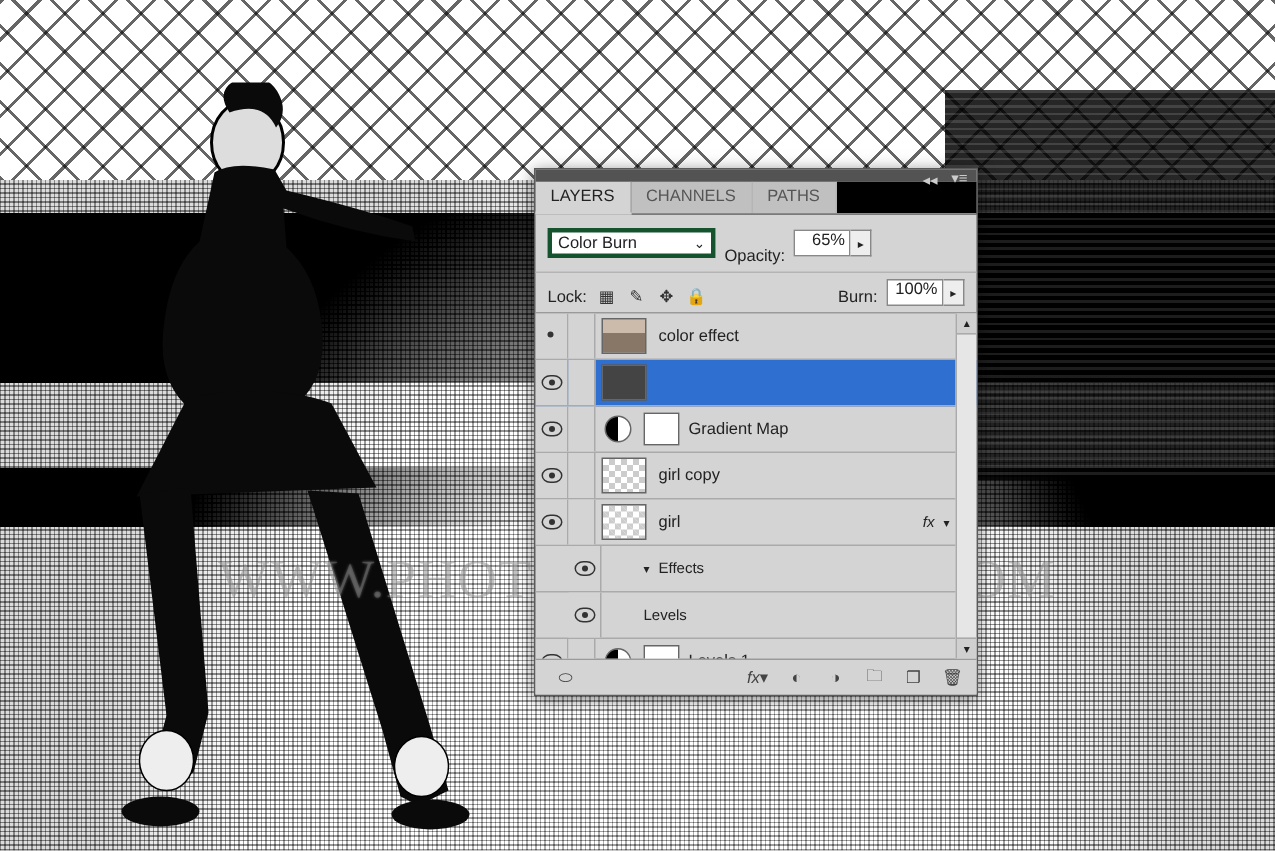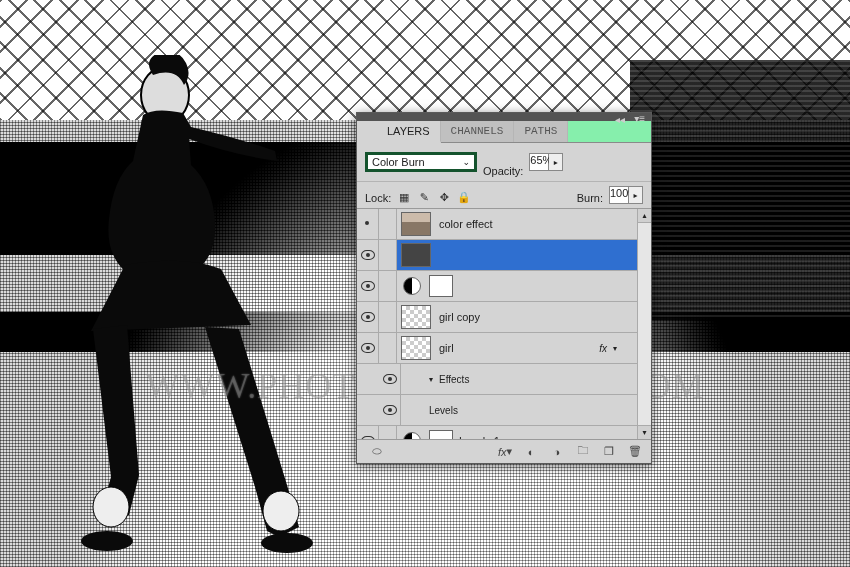--- a/index.html
+++ b/index.html
@@ -35,40 +35,40 @@
 }
 
 .panel {
   position:absolute; left:356px; top:112px; width:296px;
   background:#d4d4d4; border:1px solid #5a5a5a; box-shadow:0 2px 10px rgba(0,0,0,.5);
   color:#222;
 }
 .panel-topstrip { height:8px; background:#535353; position:relative;}
 .panel-topstrip .flyout { position:absolute; right:26px; top:1px; color:#ccc; font-size:10px;}
 .panel-topstrip .flyout2 { position:absolute; right:6px; top:0; color:#ccc; font-size:10px;}
-.tabs { display:flex; background:#86efac; border-bottom:1px solid #8a8a8a; height:22px;margin-left:20px; }
+.tabs { display:flex; background:#000000; border-bottom:1px solid #8a8a8a; height:22px; }
 .tab { padding:4px 10px 0; font-size:11px; color:#222; border-right:1px solid #b5b5b5; cursor:pointer;}
 .tab.active { background:#d4d4d4; font-weight:400; border-bottom:2px solid #d4d4d4; margin-bottom:-1px;}
-.tab.inactive { background:#c0c0c0; color:#555;font-family:Liberation Mono, monospace;}
+.tab.inactive { background:#c0c0c0; color:#555;}
 .optrow { display:flex; align-items:center; gap:6px; padding:4px 8px; border-bottom:1px solid #b4b4b4;}
 .blend-select { flex:0 0 112px; height:20px; border:3px solid #14532d; background:#fff; display:flex; align-items:center; justify-content:space-between; padding:0 4px; font-size:11px;}
 .blend-select .chev { font-size:9px;}
 .optrow .lbl { font-size:11px;margin-top:18px; }
 .pct-box { display:flex; align-items:center;}
-.pct-input { width:20px; height:18px; border:1px solid #888; background:#fff; text-align:right; padding:0 3px 0 0; font-size:11px;}
+.pct-input { width:38px; height:18px; border:1px solid #888; background:#fff; text-align:right; padding:0 3px 0 0; font-size:11px;}
 .pct-arrow { width:14px; height:18px; border:1px solid #888; border-left:none; background:#eee; display:flex; align-items:center; justify-content:center; font-size:8px;}
 .lockrow { display:flex; align-items:flex-end; gap:6px; padding:4px 8px; border-bottom:1px solid #9a9a9a;}
 .lockrow .icons { display:flex; gap:6px; align-items:center;}
 .lock-ic { width:14px; height:14px; display:flex; align-items:center; justify-content:center; font-size:11px; color:#333;}
 .lockrow .spacer { flex:1;}
 .layers-list { max-height:230px; overflow:hidden; position:relative;}
 .scroll-track { position:absolute; right:0; top:0; bottom:0; width:14px; background:#e6e6e6; border-left:1px solid #aaa;}
 .scroll-up, .scroll-dn { height:14px; background:#d0d0d0; display:flex; align-items:center; justify-content:center; font-size:8px; border-bottom:1px solid #aaa;}
 .scroll-dn { position:absolute; bottom:0; left:0; right:0; border-top:1px solid #aaa; border-bottom:none;}
-.layer { display:flex; align-items:center; min-height:30px; border-bottom:1px solid #aaa; padding-right:30px;}
+.layer { display:flex; align-items:center; min-height:30px; border-bottom:1px solid #aaa; padding-right:14px;}
 .layer.sel { background:#2f6fd0; color:#fff;}
 .vis { width:22px; height:30px; border-right:1px solid #aaa; display:flex; align-items:center; justify-content:center; background:#d4d4d4;}
 .layer.sel .vis { background:#d4d4d4;}
 .eye { width:14px; height:10px; border:1px solid #333; border-radius:50%/60%; position:relative;}
 .eye::after { content:""; position:absolute; left:4px; top:2px; width:4px; height:4px; background:#333; border-radius:50%;}
 .eye.off { border:none;}
 .lk { width:18px; height:30px; border-right:1px solid #aaa; background:#d4d4d4;}
 .thumb { width:30px; height:24px; margin:3px 6px 3px 4px; border:1px solid #666; background:#fff; flex:0 0 30px; background-size:cover;}
 .thumb.chk { background:
   linear-gradient(45deg,#ccc 25%,transparent 25%,transparent 75%,#ccc 75%),
@@ -175,20 +175,21 @@
       <div class="thumb dark"></div>
     </div>
 
     <div class="layer">
       <div class="vis">
           <div class="eye"></div>
         </div>
       <div class="lk"></div>
       <div class="thumb adj"></div>
       <div class="mask"></div>
+      <div class="nm">Gradient Map</div>
     </div>
 
     <div class="layer">
       <div class="vis">
           <div class="eye"></div>
         </div>
       <div class="lk"></div>
       <div class="thumb chk"></div>
       <div class="nm">girl copy</div>
     </div>

